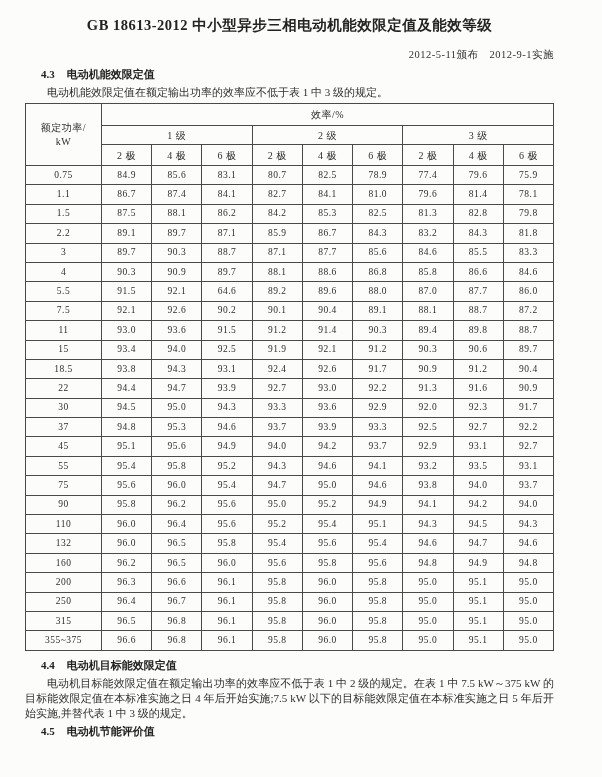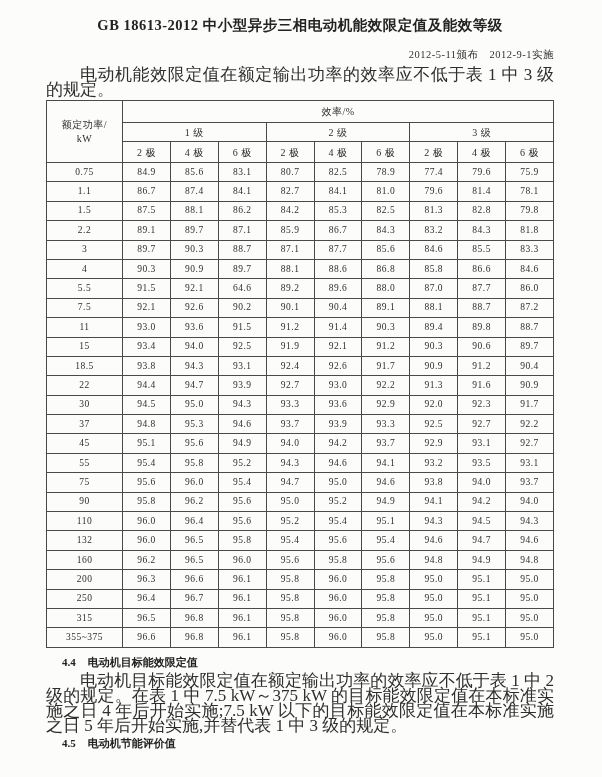--- a/index.html
+++ b/index.html
@@ -6,21 +6,21 @@
     margin: 0;
     padding: 0;
     background: #fcfcfa;
     font-family: "Liberation Serif", "DejaVu Serif", serif;
     color: #2b2b2b;
   }
   .page {
     width: 602px;
     height: 777px;
     box-sizing: border-box;
-    padding: 16px 48px 0 46px;
+    padding: 16px 48px 0 25px;
     overflow: hidden;
     position: relative;
   }
   .doc-title {
     margin: 0 0 13px 0;
     text-align: center;
     font-size: 14.5px;
     font-weight: bold;
     letter-spacing: 0.5px;
     color: #232323;
@@ -34,21 +34,21 @@
     letter-spacing: 0.5px;
   }
   .sec-heading {
     font-size: 11px;
     font-weight: bold;
     color: #222;
     margin: 2px 0 3px 16px;
   }
   .sec-heading .sec-num { margin-right: 12px; }
   .body-text {
-    font-size: 17px;
+    font-size: 11px;
     line-height: 15px;
     margin: 0 0 3px 0;
     text-indent: 2em;
     text-align: justify;
     color: #2e2e2e;
   }
   .table-caption {
     text-align: center;
     font-size: 11px;
     font-weight: bold;
@@ -84,20 +84,23 @@
 </style>
 </head>
 <body>
 
 <div class="page">
 
   <h1 class="doc-title">GB 18613-2012 中小型异步三相电动机能效限定值及能效等级</h1>
 
   <div class="date-line">2012-5-11颁布　2012-9-1实施</div>
 
+  <div class="sec-heading">
+    <span class="sec-num">4.3</span><span>电动机能效限定值</span>
+  </div>
   <p class="body-text">电动机能效限定值在额定输出功率的效率应不低于表 1 中 3 级的规定。</p>
 
 
   <table class="eff-table">
     <colgroup>
       <col class="power-col">
       <col>
         <col>
         <col>
         <col>

